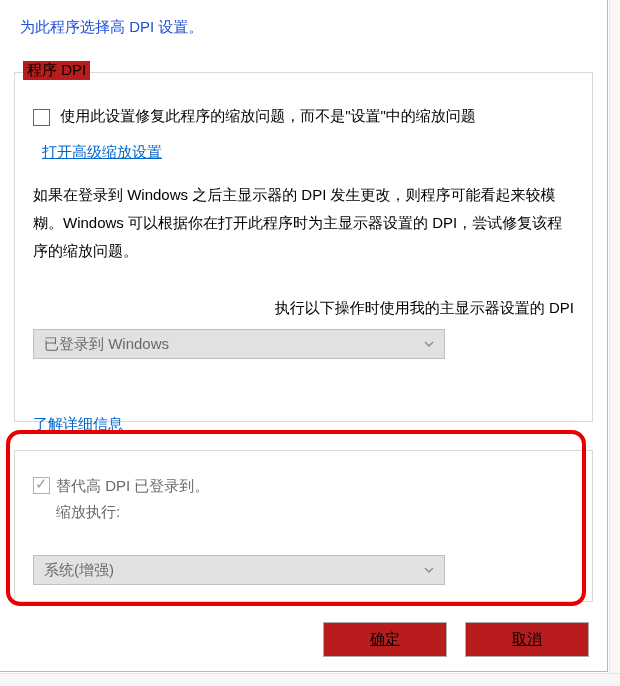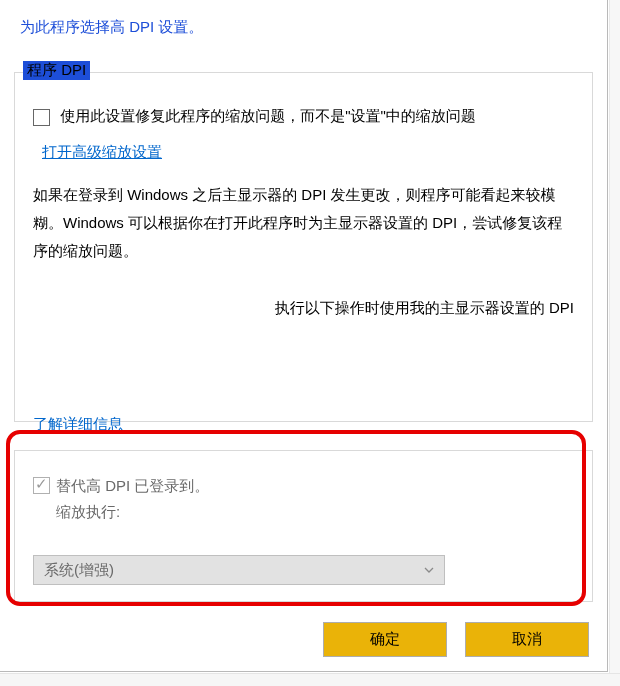--- a/index.html
+++ b/index.html
@@ -33,21 +33,21 @@
     position: absolute;
     left: 14px;
     right: 14px;
     border: 1px solid #d9d9d9;
     box-sizing: border-box;
   }
   .groupbox-label {
     position: absolute;
     top: -12px;
     left: 8px;
-    background: #1d4ed8;
+    background: #b91c1c;
     padding: 0 4px;
     color: #000;
   }
   #gb1 { top: 72px; height: 350px; }
   #gb2 { top: 450px; height: 152px; }
 
   
   .row {
     position: absolute;
   }
@@ -122,26 +122,27 @@
     position: absolute;
     bottom: 14px;
     right: 18px;
     display: flex;
     gap: 18px;
   }
   .winbtn {
     width: 122px;
     height: 33px;
     border: 1px solid #adadad;
-    background: #eab308;
+    background: #b91c1c;
     display: flex;
     align-items: center;
     justify-content: center;
     cursor: pointer;
     font-size: 15px;
+    text-decoration: underline;
   }
 
   
   .rightedge {
     position: absolute;
     top: 0;
     right: 0;
     width: 10px;
     height: 686px;
     border-left: 1px solid #e8e8e8;
@@ -174,20 +175,28 @@
     </div>
 
     <div class="row" style="left:18px; top:70px;margin-left:9px;">
       <span class="linklike">打开高级缩放设置</span>
     </div>
 
     <div class="row expl" style="left:18px; top:108px; right:18px;">如果在登录到 Windows 之后主显示器的 DPI 发生更改，则程序可能看起来较模糊。Windows 可以根据你在打开此程序时为主显示器设置的 DPI，尝试修复该程序的缩放问题。</div>
 
     <div class="row" style="left:18px; top:226px; right:18px;text-align:right;">执行以下操作时使用我的主显示器设置的 DPI</div>
 
+    <div class="dd" style="top:256px;">
+      <span>已登录到 Windows</span>
+      <span class="chev">
+        <svg width="10" height="10" viewBox="0 0 10 10">
+            <path d="M1 3 L5 7 L9 3" stroke="#8a8a8a" stroke-width="1.3" fill="none"></path>
+          </svg>
+      </span>
+    </div>
 
     <div class="row" style="left:18px; top:310px;margin-top:32px;">
       <span class="linklike">了解详细信息</span>
     </div>
   </div>
 
   <div id="gb2" class="groupbox">
 
     <div class="row" style="left:18px; top:22px; display:flex; align-items:flex-start;">
       <span class="chk disabled checked" style="margin-top:4px;"></span>

